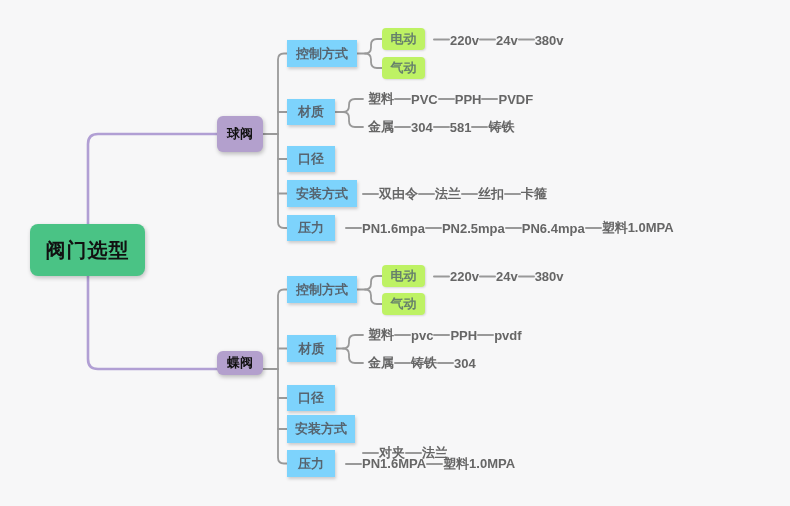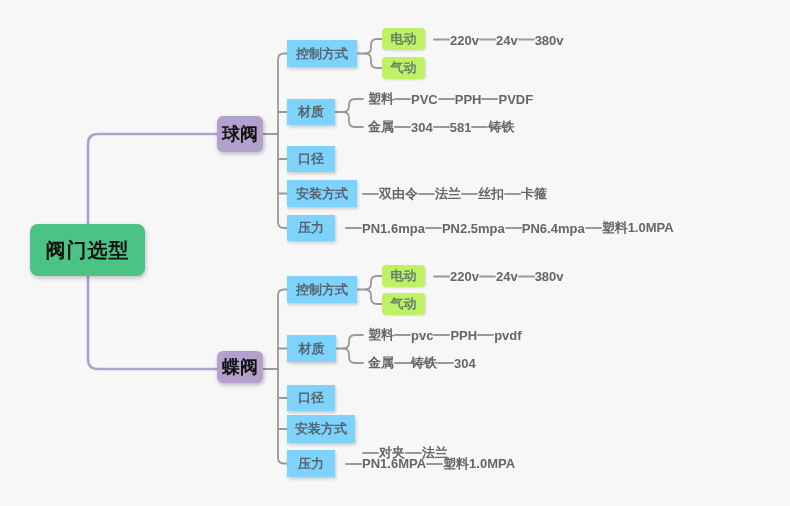--- a/index.html
+++ b/index.html
@@ -11,21 +11,21 @@
   svg.wires{position:absolute;left:0;top:0;z-index:0;}
   .node{
     position:absolute;z-index:2;display:flex;align-items:center;justify-content:center;
     font-weight:bold;box-sizing:border-box;
   }
   .root{
     background:#4ac385;color:#111;font-size:20px;border-radius:8px;
     box-shadow:1px 2px 4px rgba(0,0,0,.22);letter-spacing:1px;
   }
   .branch{
-    background:#b3a0cd;color:#111;font-size:18px;border-radius:6px;
+    background:#b3a0cd;color:#111;font-size:13px;border-radius:6px;
     box-shadow:1px 2px 4px rgba(0,0,0,.25);
   }
   .cat{
     background:#7dd3fc;color:#56646f;font-size:13px;border-radius:0;
     box-shadow:1px 2px 3px rgba(0,0,0,.18);
   }
   .leafbox{
     background:#bef264;color:#66806b;font-size:13px;border-radius:4px;
     box-shadow:1px 1px 2px rgba(0,0,0,.12);
   }
@@ -79,21 +79,21 @@
     </g>
 
     <g fill="none" stroke="#999999" stroke-width="1.8" stroke-linecap="round">
       <path d="M336,348.5 H343 Q349,348.5 349,342.5 V341 Q349,335 355,335 H363"></path>
       <path d="M343,348.5 Q349,348.5 349,354.5 V357 Q349,363 355,363 H363"></path>
     </g>
   </svg>
 
   <div class="node root" style="left:30px;top:224px;width:115px;height:52px;">阀门选型</div>
   <div class="node branch" style="left:217px;top:116px;width:46px;height:36px;">球阀</div>
-  <div class="node branch" style="left:217px;top:351px;width:46px;height:32px;">蝶阀</div>
+  <div class="node branch" style="left:217px;top:351px;width:46px;height:24px;">蝶阀</div>
 
   <div class="node cat" style="left:287px;top:40px;width:70px;height:27px;">控制方式</div>
   <div class="node cat" style="left:287px;top:99px;width:48px;height:26px;">材质</div>
   <div class="node cat" style="left:287px;top:146px;width:48px;height:26px;">口径</div>
   <div class="node cat" style="left:287px;top:180px;width:70px;height:27px;">安装方式</div>
   <div class="node cat" style="left:287px;top:215px;width:48px;height:26px;">压力</div>
 
   <div class="node leafbox" style="left:382px;top:28px;width:43px;height:22px;">电动</div>
   <div class="node leafbox" style="left:382px;top:57px;width:43px;height:22px;">气动</div>
 

